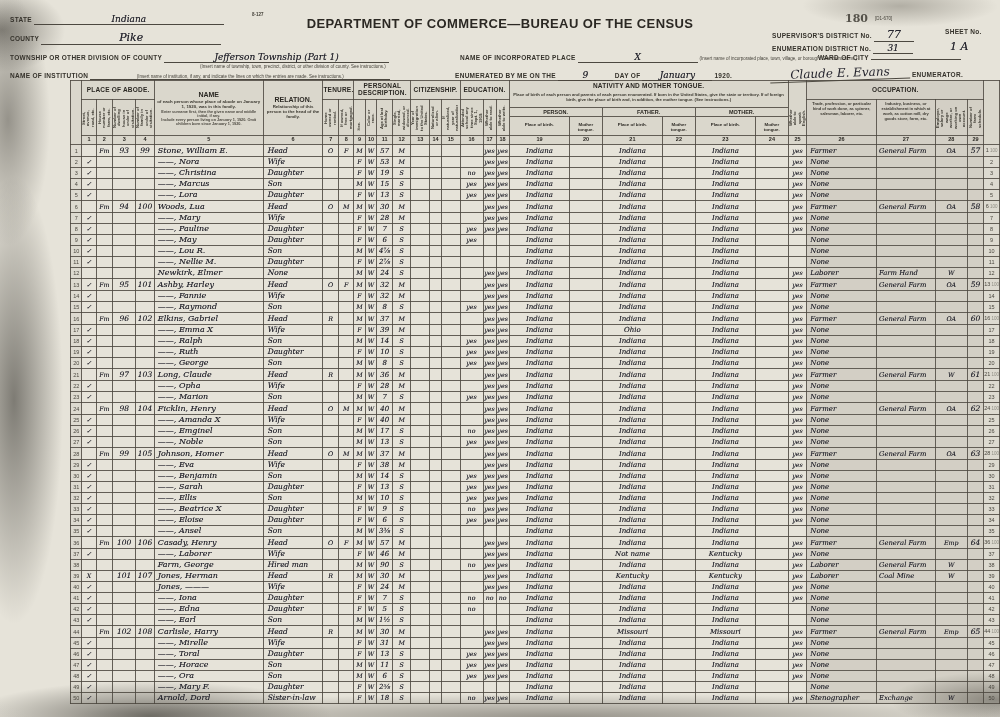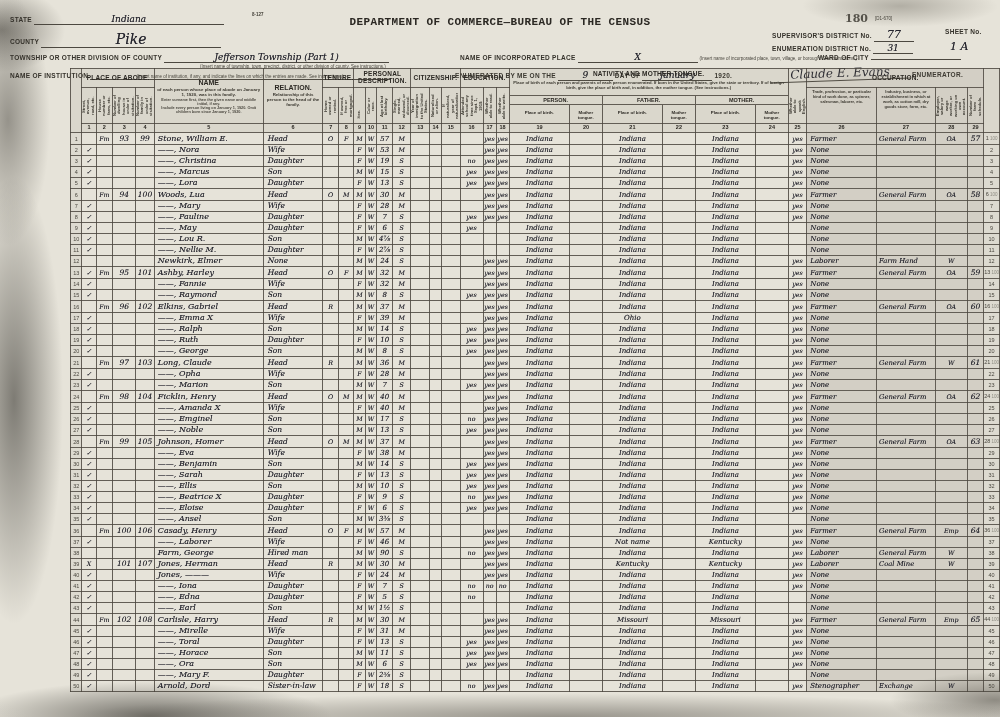--- a/index.html
+++ b/index.html
@@ -16,26 +16,26 @@
       radial-gradient(ellipse 1400px 900px at 50% 45%, #e6e3d9 55%, #c7c3b8 100%);
     background-color:#d8d4c9;}
   
   .hdr{position:absolute;top:4px;left:0;right:0;height:82px;font-size:7px;}
   .lbl{font-weight:bold;font-size:6.5px;letter-spacing:.3px;color:#35322b;}
   .fill{display:inline-block;border-bottom:1px solid #4c4840;text-align:center;}
   .hw{font-family:"DejaVu Serif",serif;font-style:italic;color:#23232c;
       text-shadow:0 0 .5px rgba(25,25,35,.6);}
   .tiny{font-size:4.5px;color:#45423a;}
   .pos{position:absolute;white-space:nowrap;}
-  .dept{font-weight:bold;font-size:11px;letter-spacing:.4px;font-family:Liberation Mono, monospace;}
+  .dept{font-weight:bold;font-size:13px;letter-spacing:.4px;}
   .title{font-weight:bold;font-size:13.5px;letter-spacing:.3px;}
   .stamp{font-family:"DejaVu Serif",serif;font-weight:bold;font-size:11px;color:#55524a;}
   .sig{font-family:"DejaVu Serif",serif;font-style:italic;font-size:12px;color:#23232c;transform:rotate(-2deg);display:inline-block;}
   
-  .twrap{position:absolute;top:68px;left:70px;}
+  .twrap{position:absolute;top:80px;left:70px;}
   table{border-collapse:collapse;table-layout:fixed;}
   th,td{border:1px solid rgba(75,71,62,.85);padding:0;overflow:hidden;vertical-align:middle;}
   thead th{background:rgba(120,114,102,.10);}
   .grp{font-size:6.5px;font-weight:bold;letter-spacing:.2px;height:15px;line-height:1;}
   .h2row th{height:27px;vertical-align:bottom;}
   .vtext{writing-mode:vertical-rl;transform:rotate(180deg);font-size:4.2px;line-height:1.05;
          display:inline-block;max-height:26px;overflow:hidden;color:#3a372f;font-weight:bold;}
   .numrow th{height:8px;font-size:5.5px;font-weight:bold;line-height:1;}
   .name-h .t1{font-weight:bold;font-size:7px;display:block;}
   .name-h .t2{display:block;font-size:4.4px;font-weight:bold;color:#3a372f;padding:1px 2px;}
@@ -67,21 +67,21 @@
 
 <div class="page">
 
   <div class="hdr">
     <div class="pos" style="left:10px;top:10px;">
       <span class="lbl">STATE</span>
       <span class="fill hw" style="width:190px;font-size:9px;">Indiana</span>
     </div>
     <div class="pos" style="left:10px;top:27px;">
       <span class="lbl">COUNTY</span>
-      <span class="fill hw" style="width:180px;font-size:14px;">Pike</span>
+      <span class="fill hw" style="width:180px;font-size:11px;">Pike</span>
     </div>
     <div class="pos tiny" style="left:252px;top:8px;font-weight:bold;">8-127</div>
     <div class="pos dept" style="left:0;top:12px;width:1000px;text-align:center;">DEPARTMENT OF COMMERCE—BUREAU OF THE CENSUS</div>
     <div class="pos stamp" style="left:845px;top:8px;">180</div>
     <div class="pos tiny" style="left:875px;top:12px;">[D1-670]</div>
 
     <div class="pos" style="left:772px;top:24px;">
       <span class="lbl">SUPERVISOR'S DISTRICT No.</span>
       <span class="fill hw" style="width:40px;font-size:11px;">77</span>
     </div>

